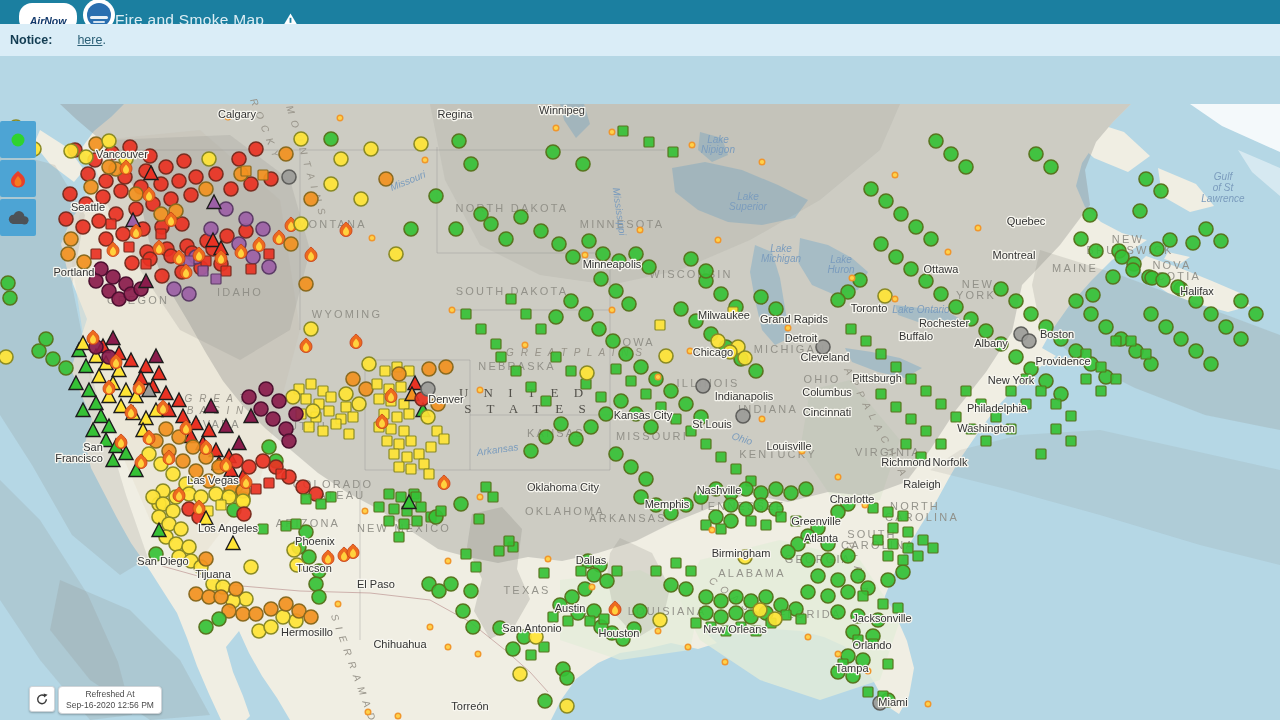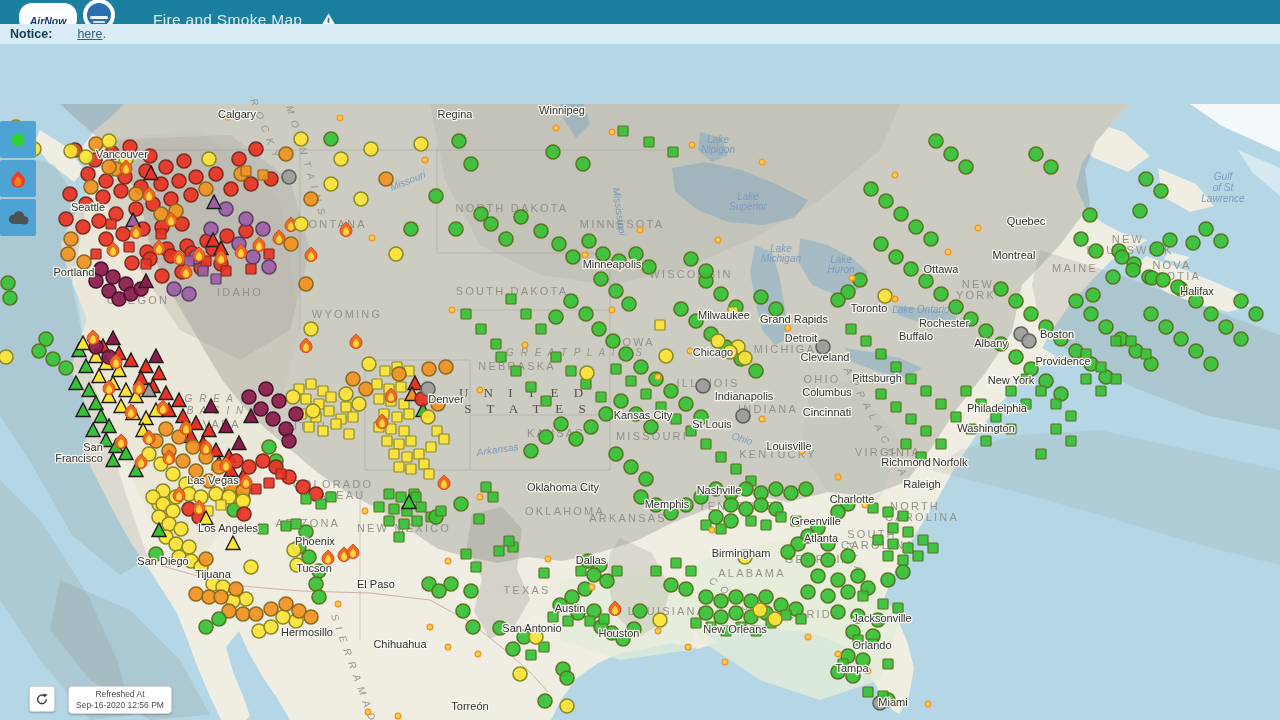--- a/index.html
+++ b/index.html
@@ -19,35 +19,35 @@
   .airnow-pill{margin-left:19px;width:58px;height:26px;margin-top:-6px;background:#fff;border-radius:13px;
     display:flex;flex-direction:column;align-items:center;justify-content:flex-end;padding-bottom:3px;flex:0 0 auto;}
   .airnow-text{font-size:10.5px;font-weight:bold;font-style:italic;color:#10386b;line-height:10px;}
   .airnow-swoosh{width:40px;height:3px;border-radius:2px;
     background:linear-gradient(90deg,#d21f26,#f08c1e,#ffe433,#35b54a,#2a6fb0,#7b3fa0);}
   .epa-badge{margin-left:6px;width:32px;height:32px;margin-top:-10px;border-radius:50%;background:#fff;
     display:flex;align-items:center;justify-content:center;flex:0 0 auto;}
   .epa-inner{width:24px;height:24px;border-radius:50%;background:#2a6fb0;position:relative;overflow:hidden;}
   .epa-inner::before{content:"";position:absolute;left:3px;right:3px;top:13px;height:3px;border-radius:2px;background:#fff;opacity:.9;}
   .epa-inner::after{content:"";position:absolute;left:6px;right:6px;top:18px;height:2px;border-radius:2px;background:#fff;opacity:.8;}
-  .page-title{margin-left:38px;font-size:15.5px;color:#ddeef4;letter-spacing:.3px;white-space:nowrap;}
+  .page-title{font-size:15.5px;color:#ddeef4;letter-spacing:.3px;white-space:nowrap;}
   .warn-icon{margin-left:18px;flex:0 0 auto;}
-  .notice-bar{position:absolute;left:0;top:24px;width:100%;height:20px;background:#daedf7;z-index:10;
+  .notice-bar{position:absolute;left:0;top:24px;width:100%;height:32px;background:#daedf7;z-index:10;
     display:flex;align-items:center;padding-left:10px;box-sizing:border-box;font-size:12.5px;color:#2c6077;}
   .notice-bar b{color:#123c52;margin-right:5px;}
   .notice-link{color:#2c6077;text-decoration:underline;margin-left:20px;cursor:pointer;}
   .alert-bar{position:absolute;left:0;top:63px;width:100%;height:40px;background:#f6dddd;z-index:10;
     display:flex;align-items:center;padding-left:10px;box-sizing:border-box;}
   .alert-text{font-size:12.5px;font-weight:bold;color:#567fa9;}
   
   .layer-stack{position:absolute;left:0;top:121px;z-index:20;display:flex;flex-direction:column;gap:2px;}
   .layer-btn{width:36px;height:37px;background:#4da4d4;border:none;border-radius:2px;
     display:flex;align-items:center;justify-content:center;cursor:pointer;}
   
-  .refresh-wrap{position:absolute;left:29px;top:686px;z-index:20;display:flex;align-items:flex-start;gap:13px;}
+  .refresh-wrap{position:absolute;left:29px;top:686px;z-index:20;display:flex;align-items:flex-start;gap:3px;}
   .refresh-btn{width:26px;height:26px;background:#fff;border:1px solid #cfd4d8;border-radius:3px;
     display:flex;align-items:center;justify-content:center;cursor:pointer;box-shadow:0 1px 2px rgba(0,0,0,.25);}
   .refresh-label{background:#fff;border:1px solid #cfd4d8;border-radius:4px;padding:2px 7px;text-align:center;
     box-shadow:0 1px 2px rgba(0,0,0,.25);}
   .refresh-label div{font-size:8.5px;color:#4a4a4a;line-height:11px;white-space:nowrap;}
 </style>
 </head>
 <body>
 <div class="stage">
 

